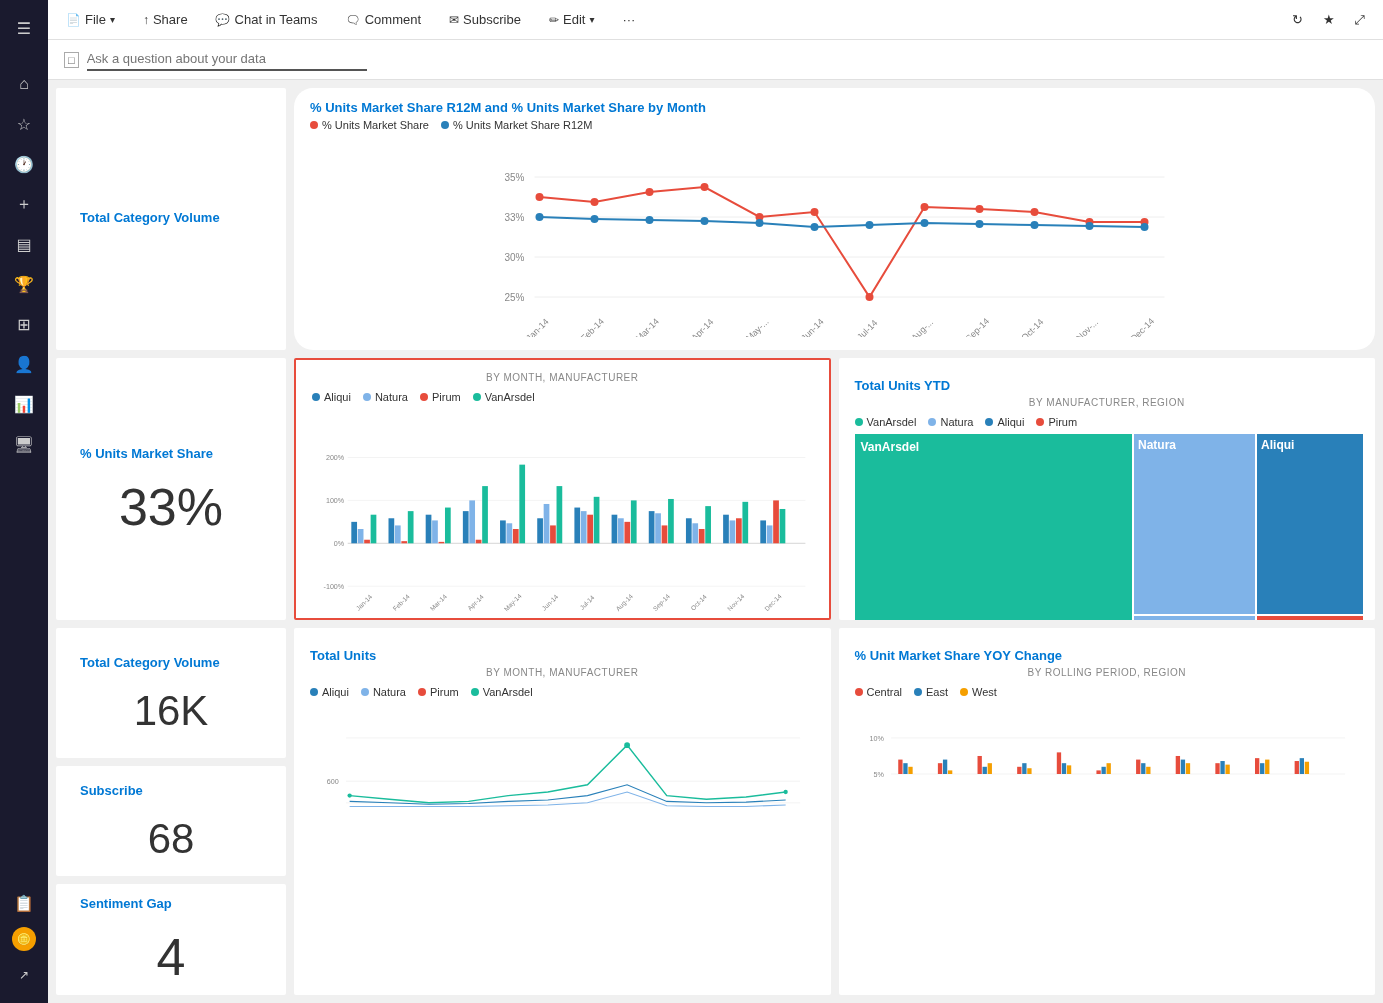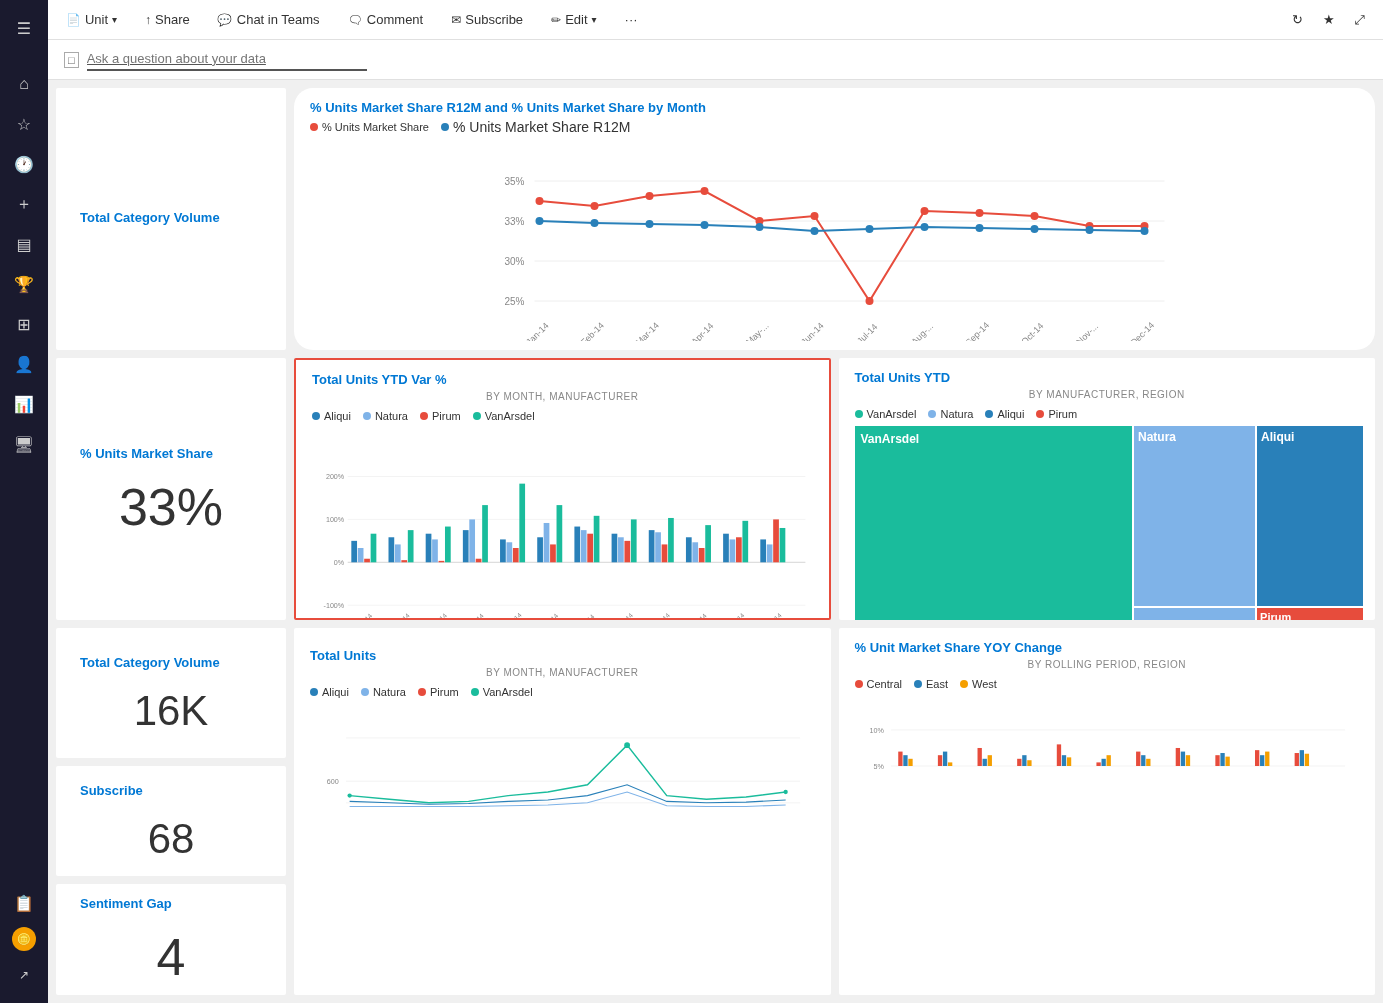--- a/index.html
+++ b/index.html
@@ -52,21 +52,21 @@
   <div class="sidebar-icon">📋</div>
   <div style="width:24px;height:24px;background:#f59f00;border-radius:50%;display:flex;align-items:center;justify-content:center;font-size:11px;color:#fff;margin:4px 0;cursor:pointer;">🪙</div>
   <div class="sidebar-icon" style="font-size:12px;">↗</div>
 </div>
 
 <div class="main">
 
   <div class="toolbar">
     <div class="toolbar-btn">
       <span style="font-size:12px;">📄</span>
-      <span>Unit</span>
+      <span>File</span>
       <span style="font-size:10px;">▾</span>
     </div>
     <div class="toolbar-btn">
       <span style="font-size:12px;">↑</span>
       <span>Share</span>
     </div>
     <div class="toolbar-btn">
       <span style="font-size:12px;">💬</span>
       <span>Chat in Teams</span>
     </div>
@@ -95,41 +95,41 @@
       </div>
       <div class="toolbar-btn">
         <span>⤢</span>
       </div>
     </div>
   </div>
 
   <div class="search-bar">
     <span style="font-size:11px;color:#666;margin-right:8px;border:1px solid #aaa;padding:1px 3px;">□</span>
     <div style="border-bottom:2px solid #555;padding-bottom:2px;">
-      <input type="text" style="border: none; outline: none; font-size: 13px; color: rgb(85, 85, 85); width: 280px; background: transparent; text-decoration: underline;" placeholder="Ask a question about your data">
+      <input type="text" style="border: none; outline: none; font-size: 13px; color: rgb(85, 85, 85); width: 280px; background: transparent;" placeholder="Ask a question about your data">
     </div>
   </div>
 
   <div style="flex:1;overflow-y:auto;background:#f0f0f0;padding:8px;display:grid;grid-template-columns:230px 1fr 1fr;grid-template-rows:auto auto auto;gap:8px;">
 
     <div class="card" style="display:flex;flex-direction:column;justify-content:center;min-height:170px;">
       <div class="card-title">Total Category Volume</div>
     </div>
 
     <div class="card" style="grid-column:2/4;padding:12px 16px;border-radius:19px;">
       <div class="card-title">% Units Market Share R12M and % Units Market Share by Month</div>
       
       <div class="legend">
         <div class="legend-item">
           <div class="legend-dot" style="background:#e74c3c;"></div>
           <span style="font-size:11px;">% Units Market Share</span>
         </div>
         <div class="legend-item">
           <div class="legend-dot" style="background:#2980b9;"></div>
-          <span style="font-size:14px;">% Units Market Share R12M</span>
+          <span style="font-size:11px;">% Units Market Share R12M</span>
         </div>
       </div>
       
       <svg width="100%" height="200" viewBox="0 0 700 200">
 
         <line x1="50" y1="40" x2="680" y2="40" stroke="#eee" stroke-width="1"></line>
         <line x1="50" y1="80" x2="680" y2="80" stroke="#eee" stroke-width="1"></line>
         <line x1="50" y1="120" x2="680" y2="120" stroke="#eee" stroke-width="1"></line>
         <line x1="50" y1="160" x2="680" y2="160" stroke="#eee" stroke-width="1"></line>
 
@@ -182,21 +182,20 @@
         <text x="660" y="195" text-anchor="middle" font-size="9" fill="#888" transform="rotate(-45,660,195)">Dec-14</text>
       </svg>
     </div>
 
     <div class="card" style="display:flex;flex-direction:column;justify-content:center;min-height:170px;">
       <div class="card-title">% Units Market Share</div>
       <div class="card-value">33%</div>
     </div>
 
     <div class="card" style="border:2px solid #e74c3c;padding:12px 16px;">
-      <div class="card-title">Total Units YTD Var %</div>
       <div class="card-subtitle">BY MONTH, MANUFACTURER</div>
       <div class="legend">
         <div class="legend-item">
           <div class="legend-dot" style="background:#2980b9;"></div>
           <span style="font-size:11px;">Aliqui</span>
         </div>
         <div class="legend-item">
           <div class="legend-dot" style="background:#7fb3e8;"></div>
           <span style="font-size:11px;">Natura</span>
         </div>
@@ -291,21 +290,21 @@
         <text x="335" y="225" text-anchor="middle" font-size="9" fill="#888" transform="rotate(-45,335,225)">Jun-14</text>
         <text x="387" y="225" text-anchor="middle" font-size="9" fill="#888" transform="rotate(-45,387,225)">Jul-14</text>
         <text x="439" y="225" text-anchor="middle" font-size="9" fill="#888" transform="rotate(-45,439,225)">Aug-14</text>
         <text x="491" y="225" text-anchor="middle" font-size="9" fill="#888" transform="rotate(-45,491,225)">Sep-14</text>
         <text x="543" y="225" text-anchor="middle" font-size="9" fill="#888" transform="rotate(-45,543,225)">Oct-14</text>
         <text x="595" y="225" text-anchor="middle" font-size="9" fill="#888" transform="rotate(-45,595,225)">Nov-14</text>
         <text x="647" y="225" text-anchor="middle" font-size="9" fill="#888" transform="rotate(-45,647,225)">Dec-14</text>
       </svg>
     </div>
 
-    <div class="card" style="padding:12px 16px;">
+    <div class="card" style="padding:20px 16px;">
       <div class="card-title">Total Units YTD</div>
       <div class="card-subtitle">BY MANUFACTURER, REGION</div>
       <div class="legend">
         <div class="legend-item">
           <div class="legend-dot" style="background:#1abc9c;"></div>
           <span style="font-size:11px;">VanArsdel</span>
         </div>
         <div class="legend-item">
           <div class="legend-dot" style="background:#7fb3e8;"></div>
           <span style="font-size:11px;">Natura</span>
@@ -395,21 +394,21 @@
         <circle cx="55" cy="100" r="3" fill="#1abc9c"></circle>
         <circle cx="440" cy="30" r="4" fill="#1abc9c"></circle>
         <circle cx="660" cy="95" r="3" fill="#1abc9c"></circle>
 
         <polyline points="55,108 110,110 165,112 220,111 275,108 330,106 385,100 440,85 495,108 550,110 605,109 660,106" fill="none" stroke="#2980b9" stroke-width="1.5"></polyline>
 
         <polyline points="55,115 110,115 165,115 220,115 275,114 330,113 385,110 440,95 495,114 550,115 605,115 660,113" fill="none" stroke="#7fb3e8" stroke-width="1.5"></polyline>
       </svg>
     </div>
 
-    <div class="card" style="grid-row:3;grid-column:3;padding:12px 16px;">
+    <div class="card" style="grid-row:3;grid-column:3;padding:20px 16px;">
       <div class="card-title">% Unit Market Share YOY Change</div>
       <div class="card-subtitle">BY ROLLING PERIOD, REGION</div>
       <div class="legend">
         <div class="legend-item">
           <div class="legend-dot" style="background:#e74c3c;"></div>
           <span style="font-size:11px;">Central</span>
         </div>
         <div class="legend-item">
           <div class="legend-dot" style="background:#2980b9;"></div>
           <span style="font-size:11px;">East</span>

